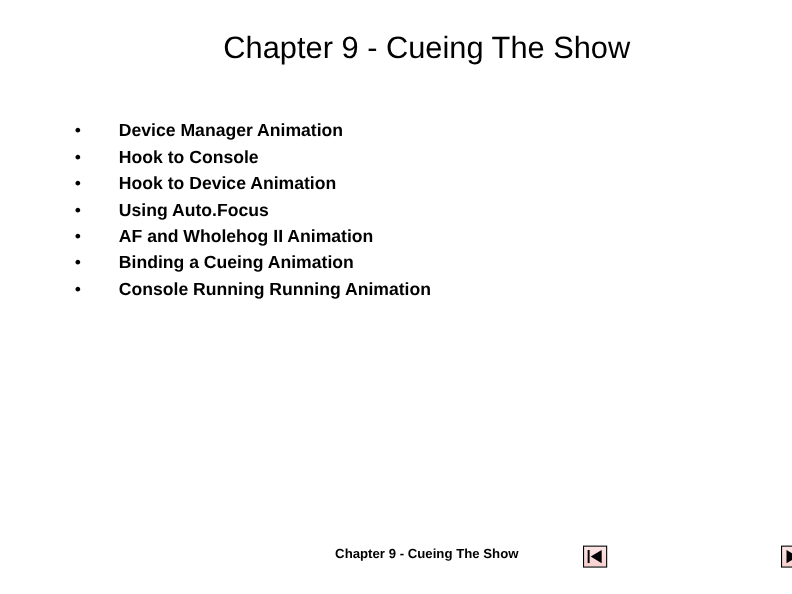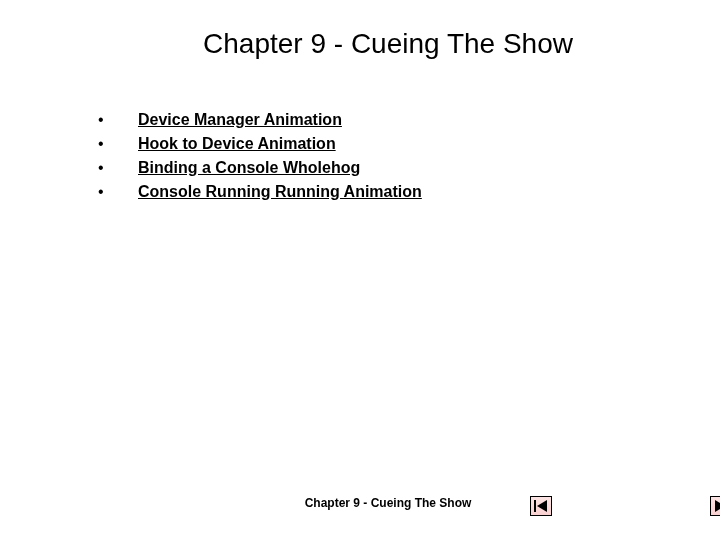--- a/index.html
+++ b/index.html
@@ -25,22 +25,21 @@
     top: 28px;
     left: 0;
     width: 100%;
     text-align: center;
     font-size: 28px;
     font-weight: 400;
   }
   .content {
     position: absolute;
     top: 108px;
-    left: 70px;
-    text-decoration: underline;
+    left: 40px;
   }
   .content ul {
     margin: 0;
     padding: 0;
     list-style: none;
   }
   .content li {
     font-size: 16px;
     font-weight: 700;
     line-height: 1.5;
@@ -84,22 +83,25 @@
 </head>
 <body>
 
 <div class="slide">
 
   <div class="title">Chapter 9 - Cueing The Show</div>
 
   <div class="content">
     <ul>
       <li>Device Manager Animation</li>
+      <li>Hook to Console</li>
       <li>Hook to Device Animation</li>
-      <li>Binding a Console Wholehog</li>
+      <li>Using Auto.Focus</li>
+      <li>AF and Wholehog II Animation</li>
+      <li>Binding a Cueing Animation</li>
       <li>Console Running Running Animation</li>
     </ul>
   </div>
 
   <div class="footer-title">Chapter 9 - Cueing The Show</div>
 
   <div class="nav-btn nav-prev">
     <span>
       <svg width="14" height="12" viewBox="0 0 14 12">
         <rect x="0" y="0" width="2" height="12" fill="#000"></rect>

